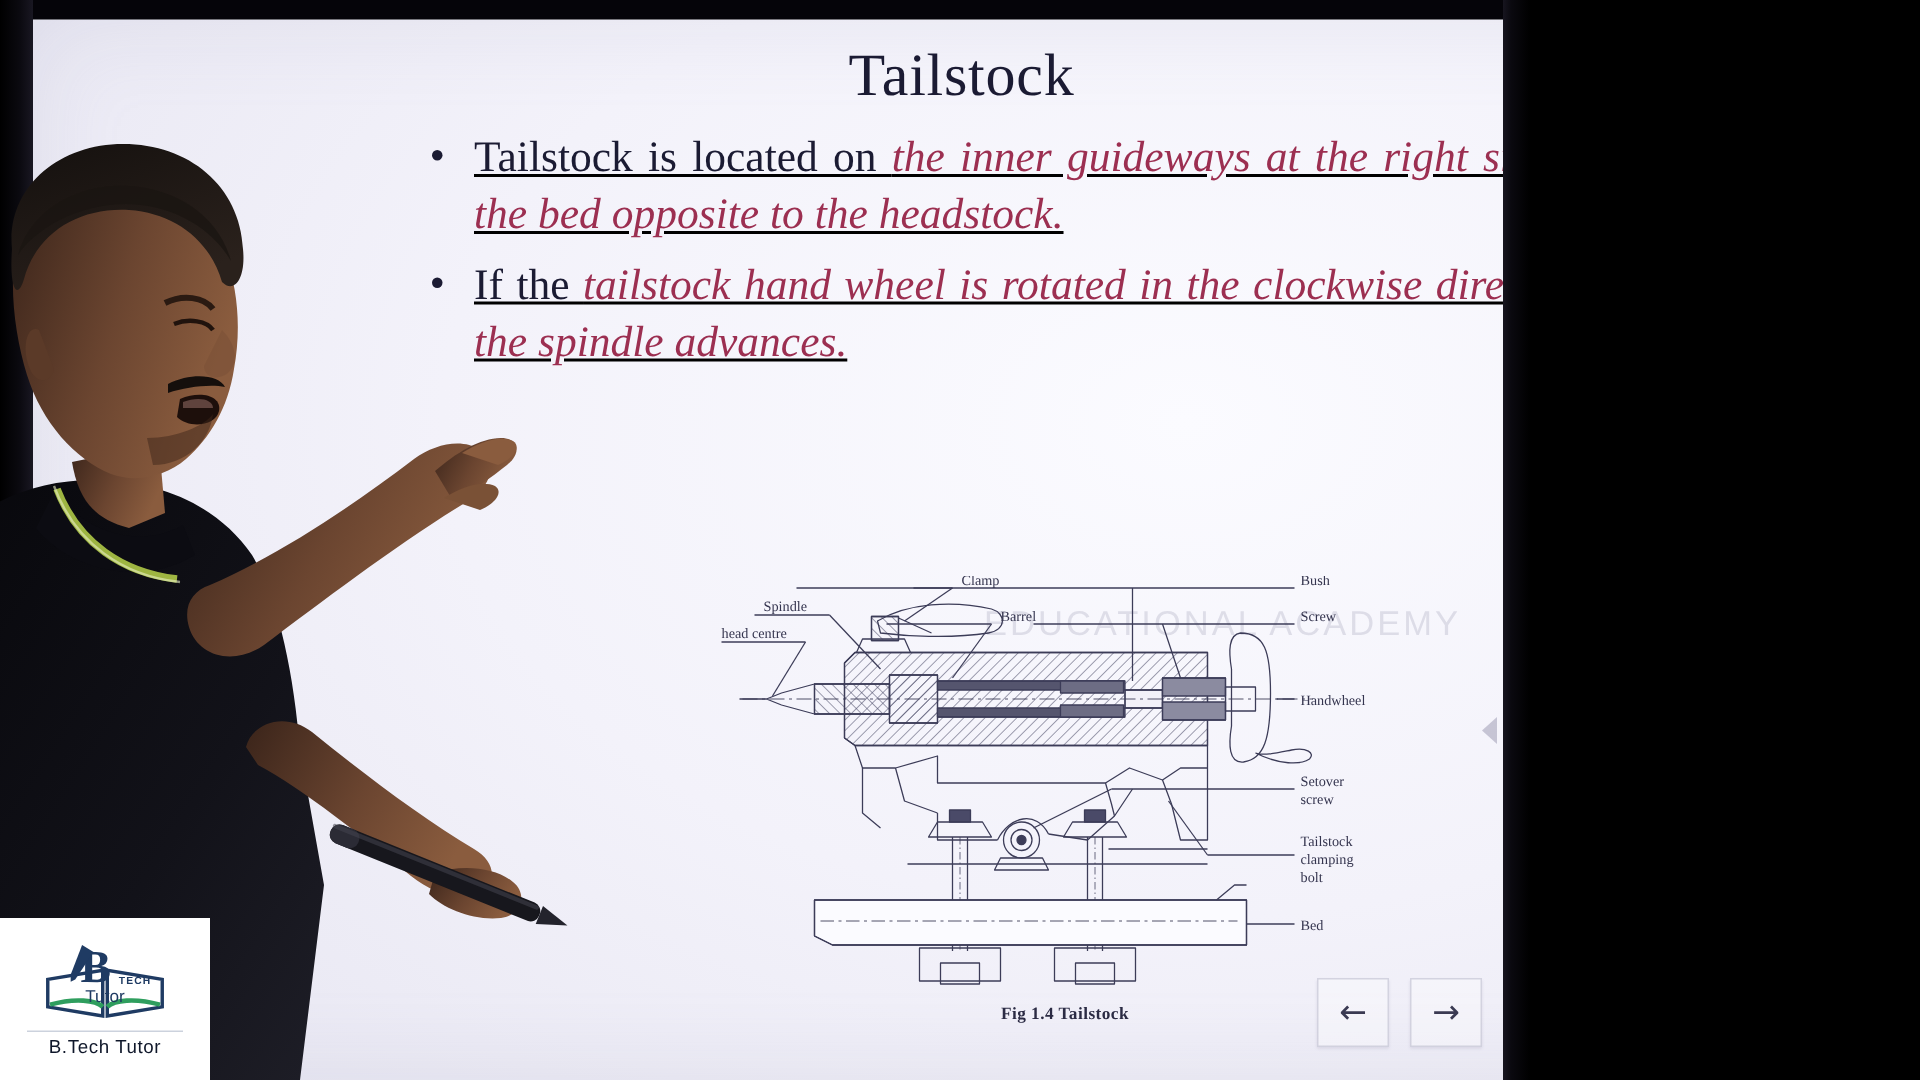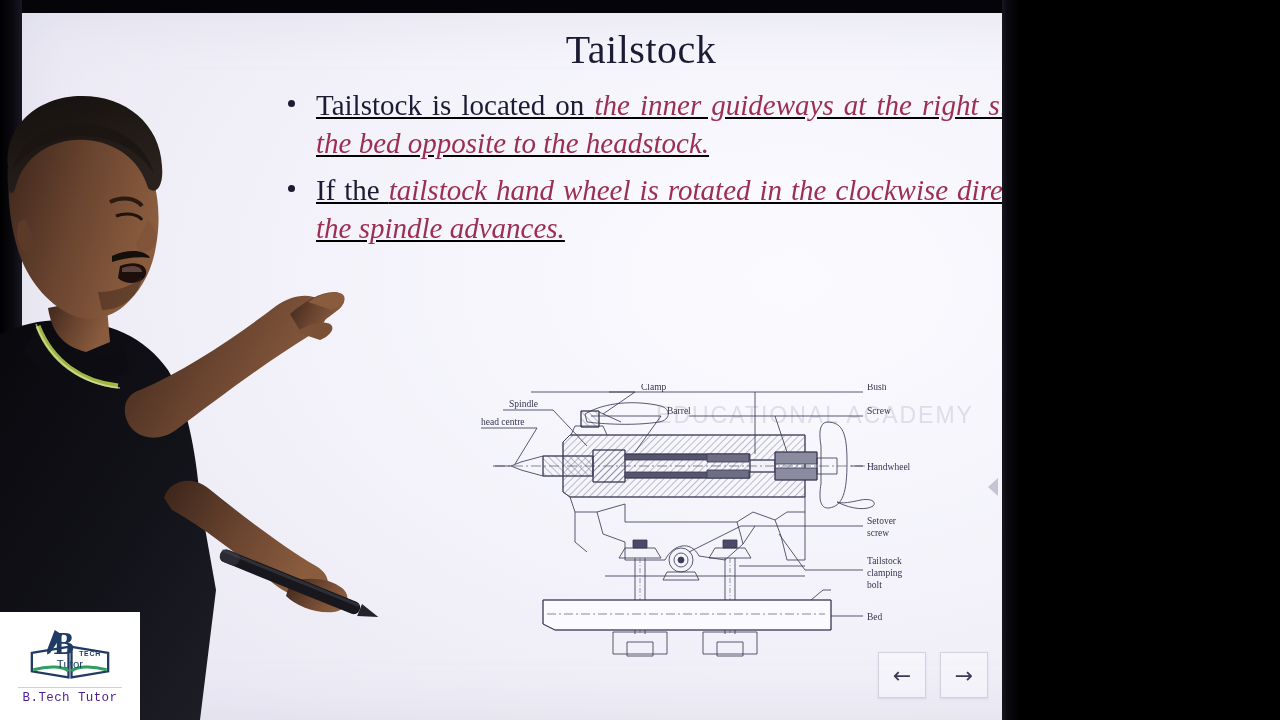--- a/index.html
+++ b/index.html
@@ -68,21 +68,21 @@
   #presenter{position:absolute;left:-10px;top:70px;width:420px;height:650px;}
   #presenter svg{display:block;}
 
   
   #logo-card{
     position:absolute;left:0;top:612px;width:140px;height:108px;background:#ffffff;
     display:flex;flex-direction:column;align-items:center;justify-content:center;
   }
   #logo-mark{width:92px;height:58px;display:block;}
   #logo-text{
-    font-family:Liberation Mono, monospace;font-size:12.5px;color:#4c1d95;
+    font-family:Liberation Sans, sans-serif;font-size:12.5px;color:#0f172a;
     letter-spacing:.4px;margin-top:3px;
   }
   #logo-divider{width:104px;height:1px;background:#ccd2dd;margin-top:2px;}
 
   
   #nav{position:absolute;right:32px;bottom:22px;display:flex;gap:14px;}
   .nav-btn{
     width:46px;height:44px;border:1px solid rgba(150,148,175,.35);
     background:rgba(255,255,255,.32);
     display:flex;align-items:center;justify-content:center;
@@ -252,20 +252,21 @@
             <text x="392" y="30">Screw</text>
             <text x="392" y="86">Handwheel</text>
             <text x="392" y="140">Setover</text>
             <text x="392" y="152">screw</text>
             <text x="392" y="180">Tailstock</text>
             <text x="392" y="192">clamping</text>
             <text x="392" y="204">bolt</text>
             <text x="392" y="236">Bed</text>
           </g>
         </svg>
+        <div id="fig-caption">Fig 1.4 Tailstock</div>
       </div>
 
     </div>
   </div>
 
   <div class="bezel" id="bezel-top"></div>
   <div class="bezel" id="bezel-left"></div>
   <div class="bezel" id="bezel-right"></div>
 
   <div id="presenter">

